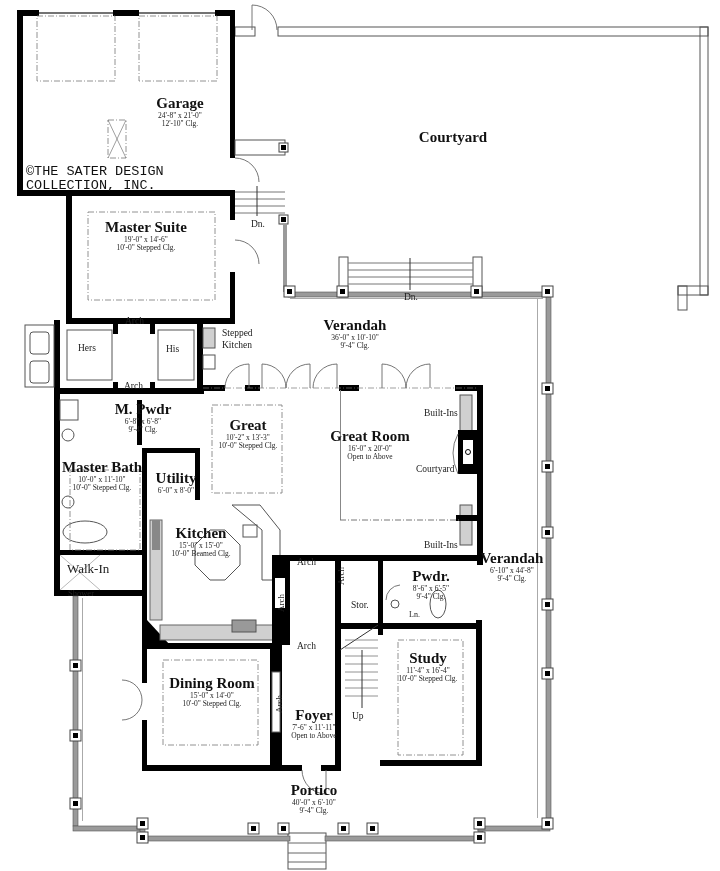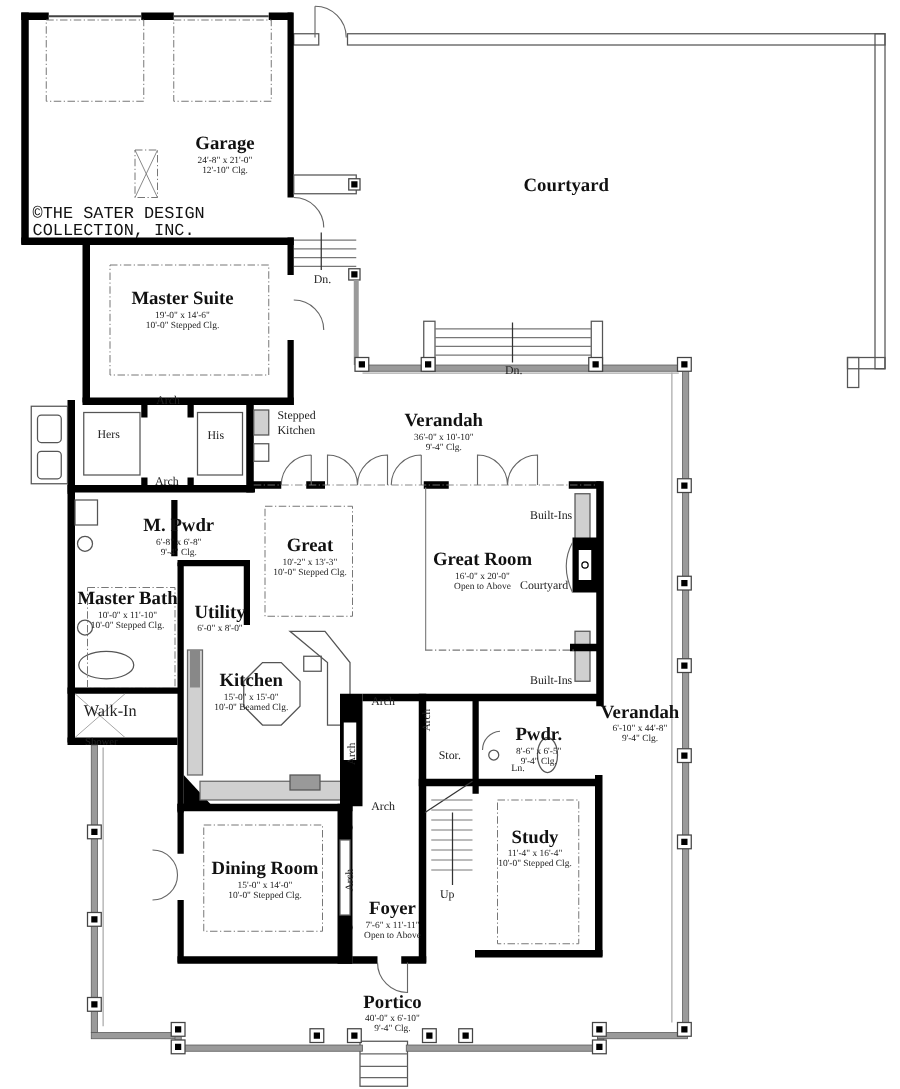--- a/index.html
+++ b/index.html
@@ -8,21 +8,21 @@
   .wall { fill:#000; }
   .thin { fill:none; stroke:#555; stroke-width:1; }
   .dash { fill:none; stroke:#777; stroke-width:0.8; stroke-dasharray:6 2 1 2; }
   .gray { fill:#9a9a9a; }
   .lgray { fill:#d0d0d0; }
   .col { fill:#fff; stroke:#444; stroke-width:1; }
   .colin { fill:#000; }
   .door { fill:none; stroke:#666; stroke-width:0.9; }
   .rail { fill:#9a9a9a; stroke:#555; stroke-width:0.6; }
   .lbl { position:absolute; text-align:center; color:#111; line-height:1.05; white-space:nowrap; transform:translateX(-50%); }
-  .rname { font-weight:bold; font-size:15px; display:block;margin-top:12px; }
+  .rname { font-weight:bold; font-size:15px; display:block; }
   .rdim { font-size:7.5px; display:block; color:#222; }
   .small { font-size:9.5px; color:#222; position:absolute; white-space:nowrap; }
   .copy { position:absolute; left:26px; top:165px; font-size:13.5px; line-height:14px; color:#111;font-family:Liberation Mono, monospace; }
   .vert { writing-mode:vertical-rl; transform:rotate(180deg); font-size:9px; position:absolute; color:#222; }
 </style>
 </head>
 <body>
 
 <svg width="720" height="871" viewBox="0 0 720 871">
 
@@ -287,21 +287,21 @@
 <div class="lbl" style="left:143px;top:402px">
   <span class="rname">M. Pwdr</span>
   <span class="rdim">6'-8" x 6'-8"</span>
   <span class="rdim">9'-4" Clg.</span>
 </div>
 <div class="lbl" style="left:248px;top:418px">
   <span class="rname">Great</span>
   <span class="rdim">10'-2" x 13'-3"</span>
   <span class="rdim">10'-0" Stepped Clg.</span>
 </div>
-<div class="lbl" style="left:386px;top:429px">
+<div class="lbl" style="left:370px;top:429px">
   <span class="rname">Great Room</span>
   <span class="rdim">16'-0" x 20'-0"</span>
   <span class="rdim">Open to Above</span>
 </div>
 <div class="lbl" style="left:102px;top:460px">
   <span class="rname">Master Bath</span>
   <span class="rdim">10'-0" x 11'-10"</span>
   <span class="rdim">10'-0" Stepped Clg.</span>
 </div>
 <div class="lbl" style="left:176px;top:471px">

